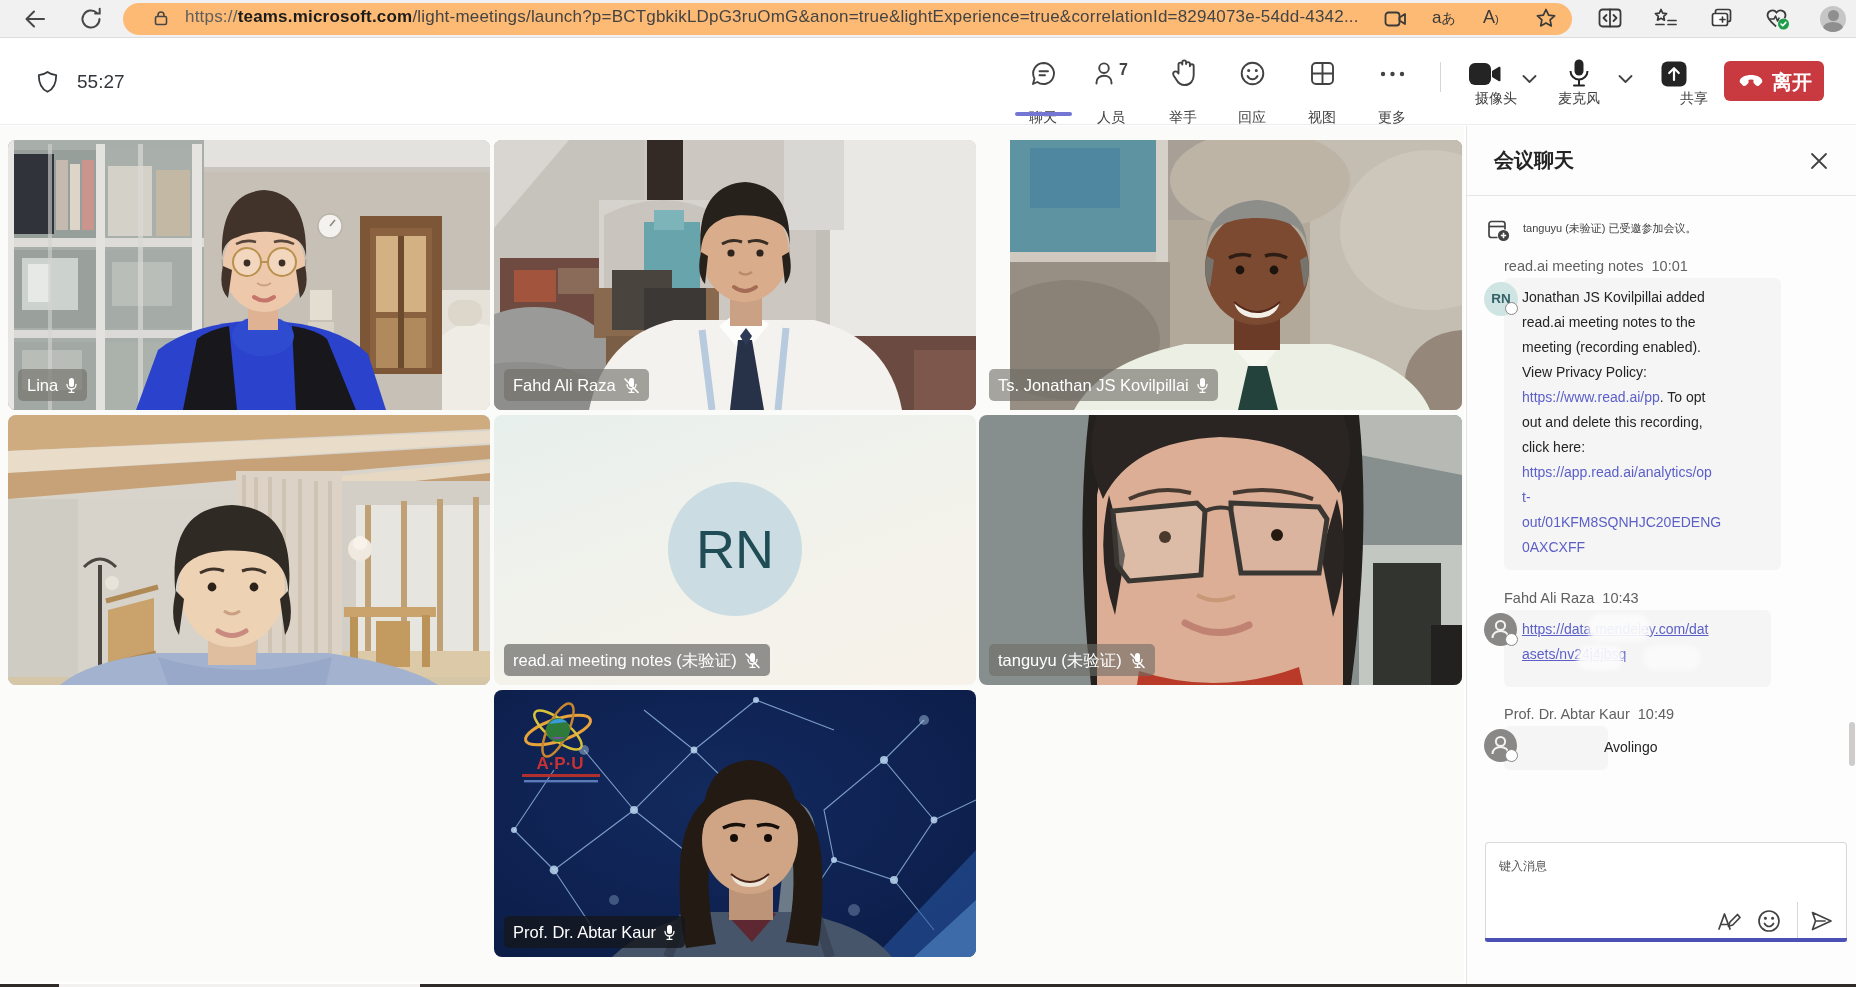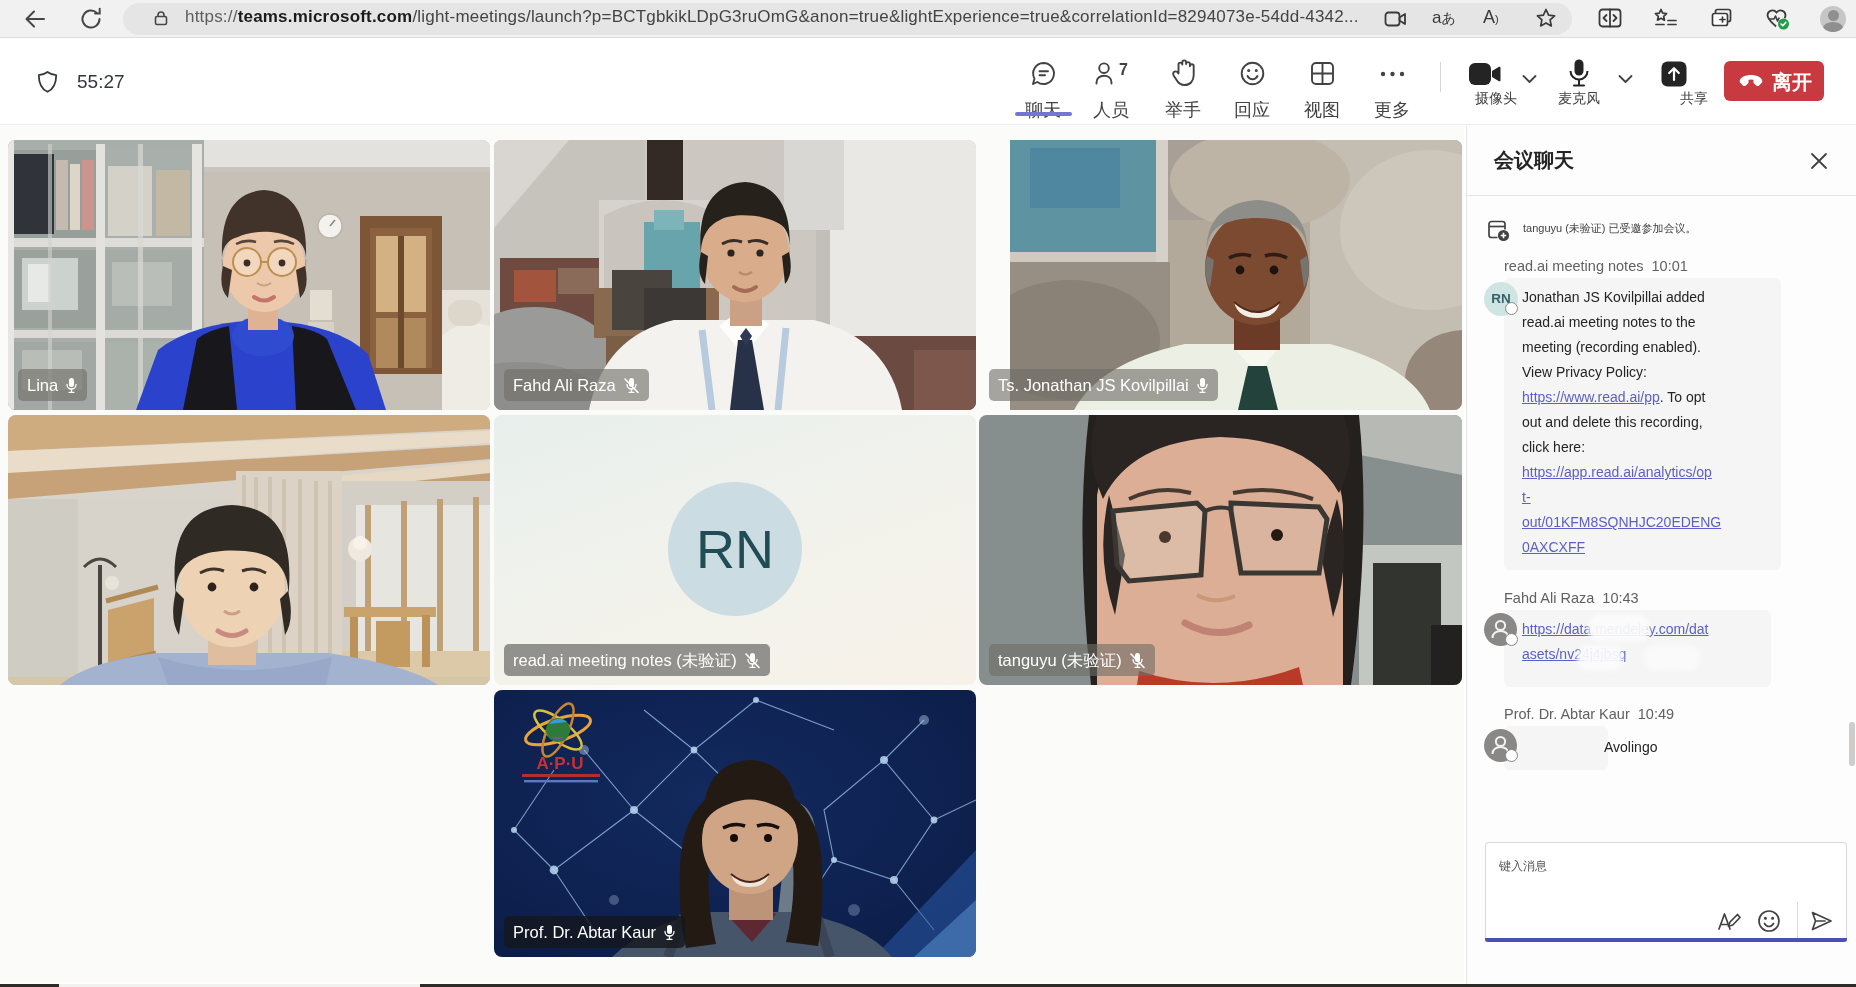--- a/index.html
+++ b/index.html
@@ -3,41 +3,41 @@
 <meta charset="utf-8">
 <style>
   * { margin:0; padding:0; box-sizing:border-box; }
   html,body { width:1856px; height:987px; overflow:hidden; background:#fff;
     font-family:"Liberation Sans", sans-serif; }
   .abs { position:absolute; }
   #page { position:relative; width:1856px; height:987px; }
 
   
   #bbar { left:0; top:0; width:1856px; height:38px; background:#f1f1f1; border-bottom:1px solid #dcdcdc; }
-  #urlpill { left:123px; top:3px; width:1449px; height:32px; background:#e5e5e5; border-radius:16px; }
+  #urlpill { left:123px; top:3px; width:1449px; height:32px; background:#fdba74; border-radius:16px; }
   .urltxt { position:absolute; left:62px; top:4px; font-size:17px; letter-spacing:0.2px; color:#1b1b1b; white-space:nowrap; }
 
   
   #tbar { left:0; top:39px; width:1856px; height:86px; background:#fff; border-bottom:1px solid #ececec; }
   .tbtn { position:absolute; width:64px; text-align:center; color:#424242; }
-  .tbtn .lbl { font-size:18px; color:#424242; display:block; margin-top:8px; }
+  .tbtn .lbl { font-size:14px; color:#424242; display:block; margin-top:19px; }
 
   
   #stage { left:0; top:126px; width:1464px; height:856px; background:#fbfbfa; }
   .tile { position:absolute; border-radius:8px; overflow:hidden; }
   .nlabel { position:absolute; left:10px; bottom:9px; height:32px; border-radius:5px;
      background:rgba(112,110,104,0.62); color:#fff; font-size:16.5px; line-height:32px;
      padding:0 9px; white-space:nowrap; display:flex; align-items:center; gap:7px;text-align:center;}
 
   
   #panel { left:1466px; top:126px; width:390px; height:858px; background:#fdfdfd; border-left:1px solid #e5e5e5; }
   .msghdr { position:absolute; font-size:14.5px; color:#616161; white-space:nowrap; }
   .bubble { position:absolute; background:#f5f5f5; border-radius:6px; }
   .btext { font-size:14px; color:#242424; line-height:25px; }
-  .lk { color:#5b5fc7; text-decoration:underline; }
+  .lk { color:#5b5fc7; }
   .gava { position:absolute; width:33px; height:33px; border-radius:50%; background:#8a8886; }
 </style>
 </head>
 <body>
 <div id="page">
 
   
   <div class="abs" id="bbar"></div>
   <svg class="abs" style="left:22px;top:6px" width="26" height="26" viewBox="0 0 26 26" fill="none" stroke="#474747" stroke-width="2" stroke-linecap="round" stroke-linejoin="round">
       <path d="M22 13 H5 M12 5.5 L4.5 13 L12 20.5"></path>

